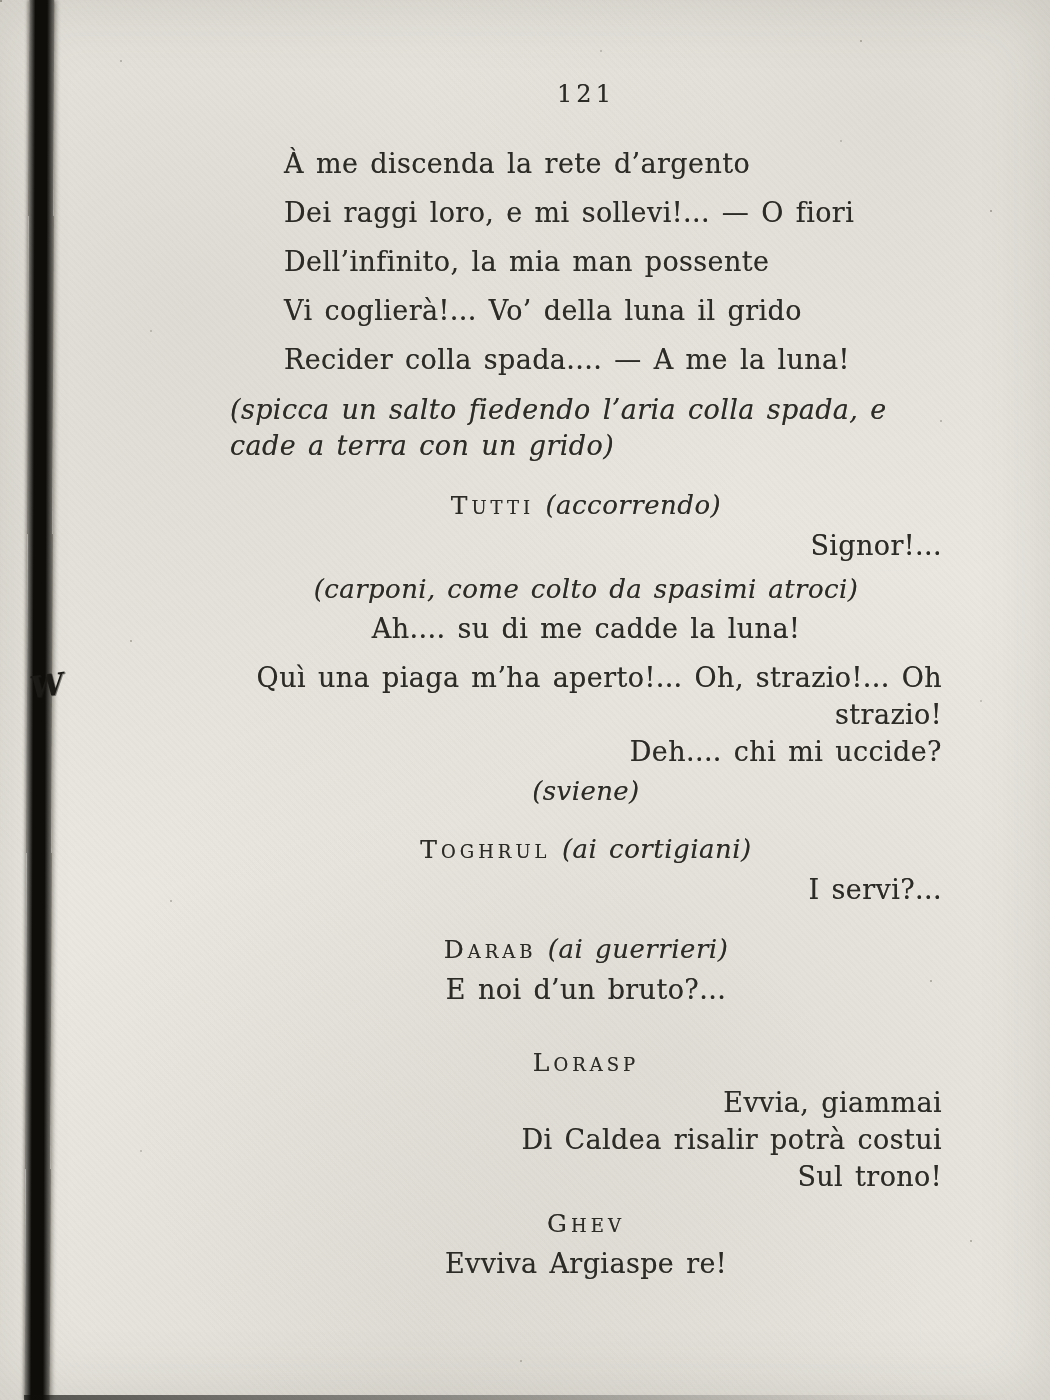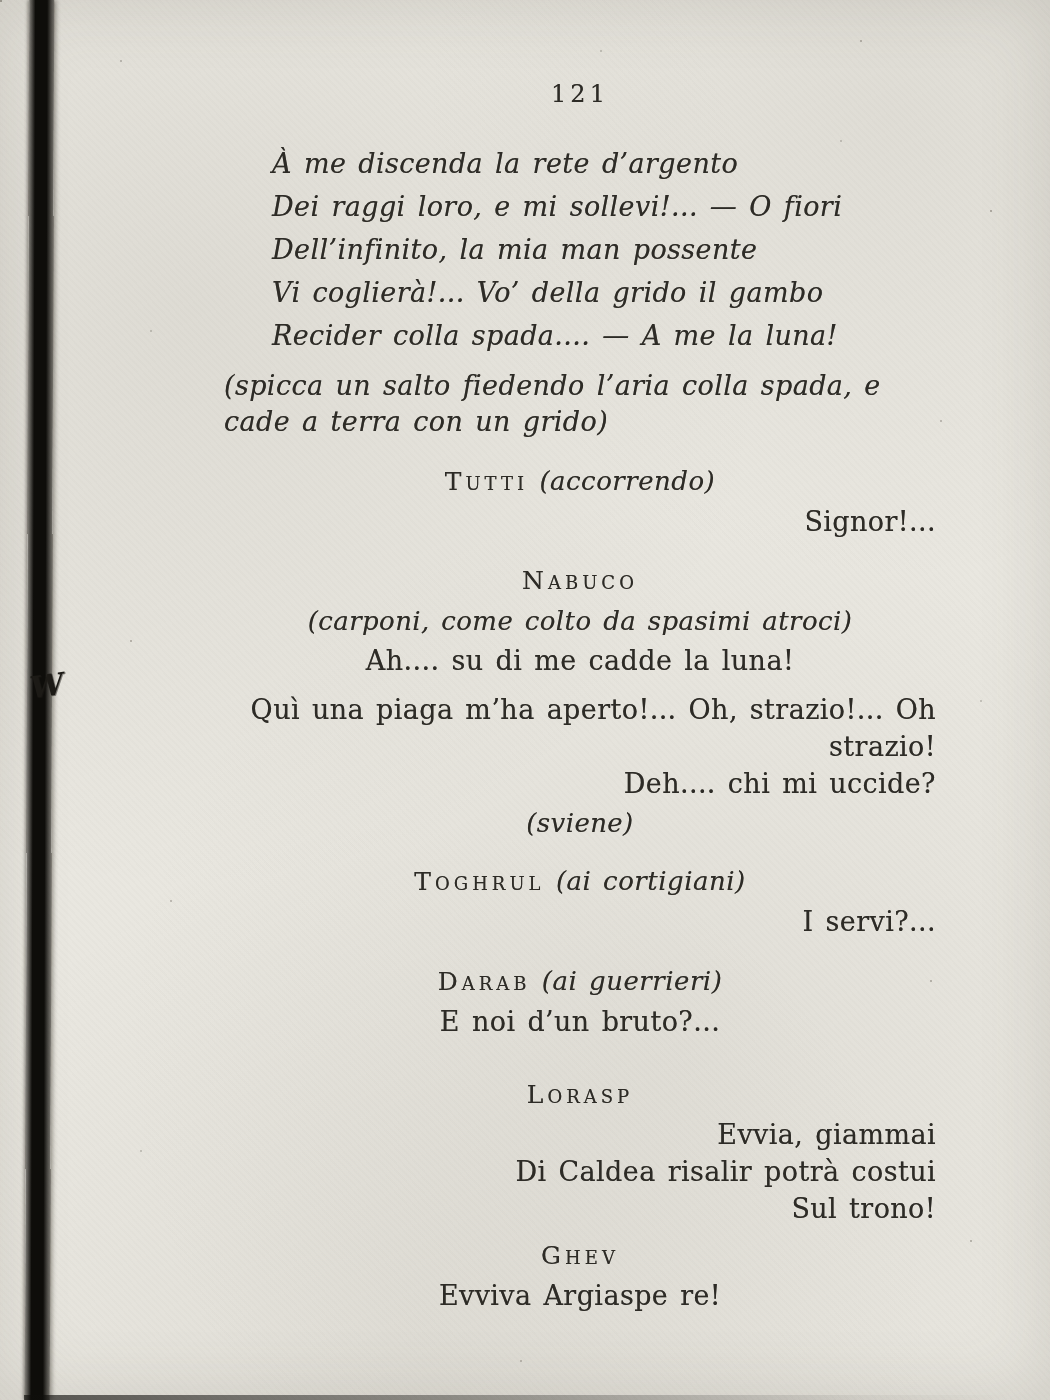--- a/index.html
+++ b/index.html
@@ -43,29 +43,29 @@
       120px 60px 0 rgba(70,64,54,0.35), 860px 40px 0 rgba(70,64,54,0.4),
       990px 210px 0 rgba(70,64,54,0.45), 150px 330px 0 rgba(70,64,54,0.3),
       940px 420px 0 rgba(70,64,54,0.35), 130px 640px 0 rgba(70,64,54,0.4),
       980px 700px 0 rgba(70,64,54,0.3), 170px 900px 0 rgba(70,64,54,0.35),
       930px 980px 0 rgba(70,64,54,0.4), 140px 1150px 0 rgba(70,64,54,0.3),
       970px 1240px 0 rgba(70,64,54,0.4), 520px 1360px 0 rgba(70,64,54,0.35),
       840px 140px 0 rgba(70,64,54,0.3), 600px 50px 0 rgba(70,64,54,0.3);
   }
 
   .content{
-    position:absolute;left:224px;top:76px;width:712px;
+    position:absolute;left:230px;top:76px;width:712px;
     font-size:27px;line-height:37px;
     letter-spacing:0.4px;word-spacing:3px;
     text-shadow:0 0 0.6px rgba(45,43,38,0.55);
   }
   .page-number{
     text-align:center;font-size:24px;letter-spacing:4px;margin:0 0 32px 0;
   }
-  .verse p{margin:6px;padding-left:42px;font-style:italic;}
+  .verse p{margin:12px;padding-left:42px;}
   .sd{font-style:italic;margin:14px 0 0 0;line-height:36px;}
   .sd-center{font-style:italic;text-align:center;margin:8px 0 0 0;line-height:34px;font-size:26px;}
   .speaker{
     text-align:center;margin:26px 0 6px 0;font-size:25px;line-height:30px;
   }
   .speaker .nm{
     font-variant:small-caps;letter-spacing:4px;
   }
   .speaker .cue{font-style:italic;letter-spacing:0.5px;font-size:26px;}
   .line{margin:6px 0 0 0;}
@@ -86,38 +86,35 @@
   <div class="edge-bottom"></div>
 
   <div class="content">
 
     <p class="page-number">121</p>
 
     <div class="verse">
       <p>À me discenda la rete d’argento</p>
       <p>Dei raggi loro, e mi sollevi!... — O fiori</p>
       <p>Dell’infinito, la mia man possente</p>
-      <p>Vi coglierà!... Vo’ della grido il gambo</p>
+      <p>Vi coglierà!... Vo’ della luna il grido</p>
       <p>Recider colla spada.... — A me la luna!</p>
     </div>
 
     <p class="sd">(spicca un salto fiedendo l’aria colla spada, e cade a terra con un grido)</p>
 
     <div>
       <p class="speaker">
         <span class="nm">Tutti</span>
         <span class="cue">(accorrendo)</span>
       </p>
       <p class="line line-left tight">Signor!...</p>
     </div>
 
     <div>
-      <p class="speaker">
-        <span class="nm">Nabuco</span>
-      </p>
       <p class="sd-center">(carponi, come colto da spasimi atroci)</p>
       <p class="line line-center mt10">Ah.... su di me cadde la luna!</p>
       <p class="line line-left mt12">Quì una piaga m’ha aperto!... Oh, strazio!... Oh strazio!</p>
       <p class="line line-left tight">Deh.... chi mi uccide?</p>
       <p class="sd-center mt10">(sviene)</p>
     </div>
 
     <div>
       <p class="speaker">
         <span class="nm">Toghrul</span>

